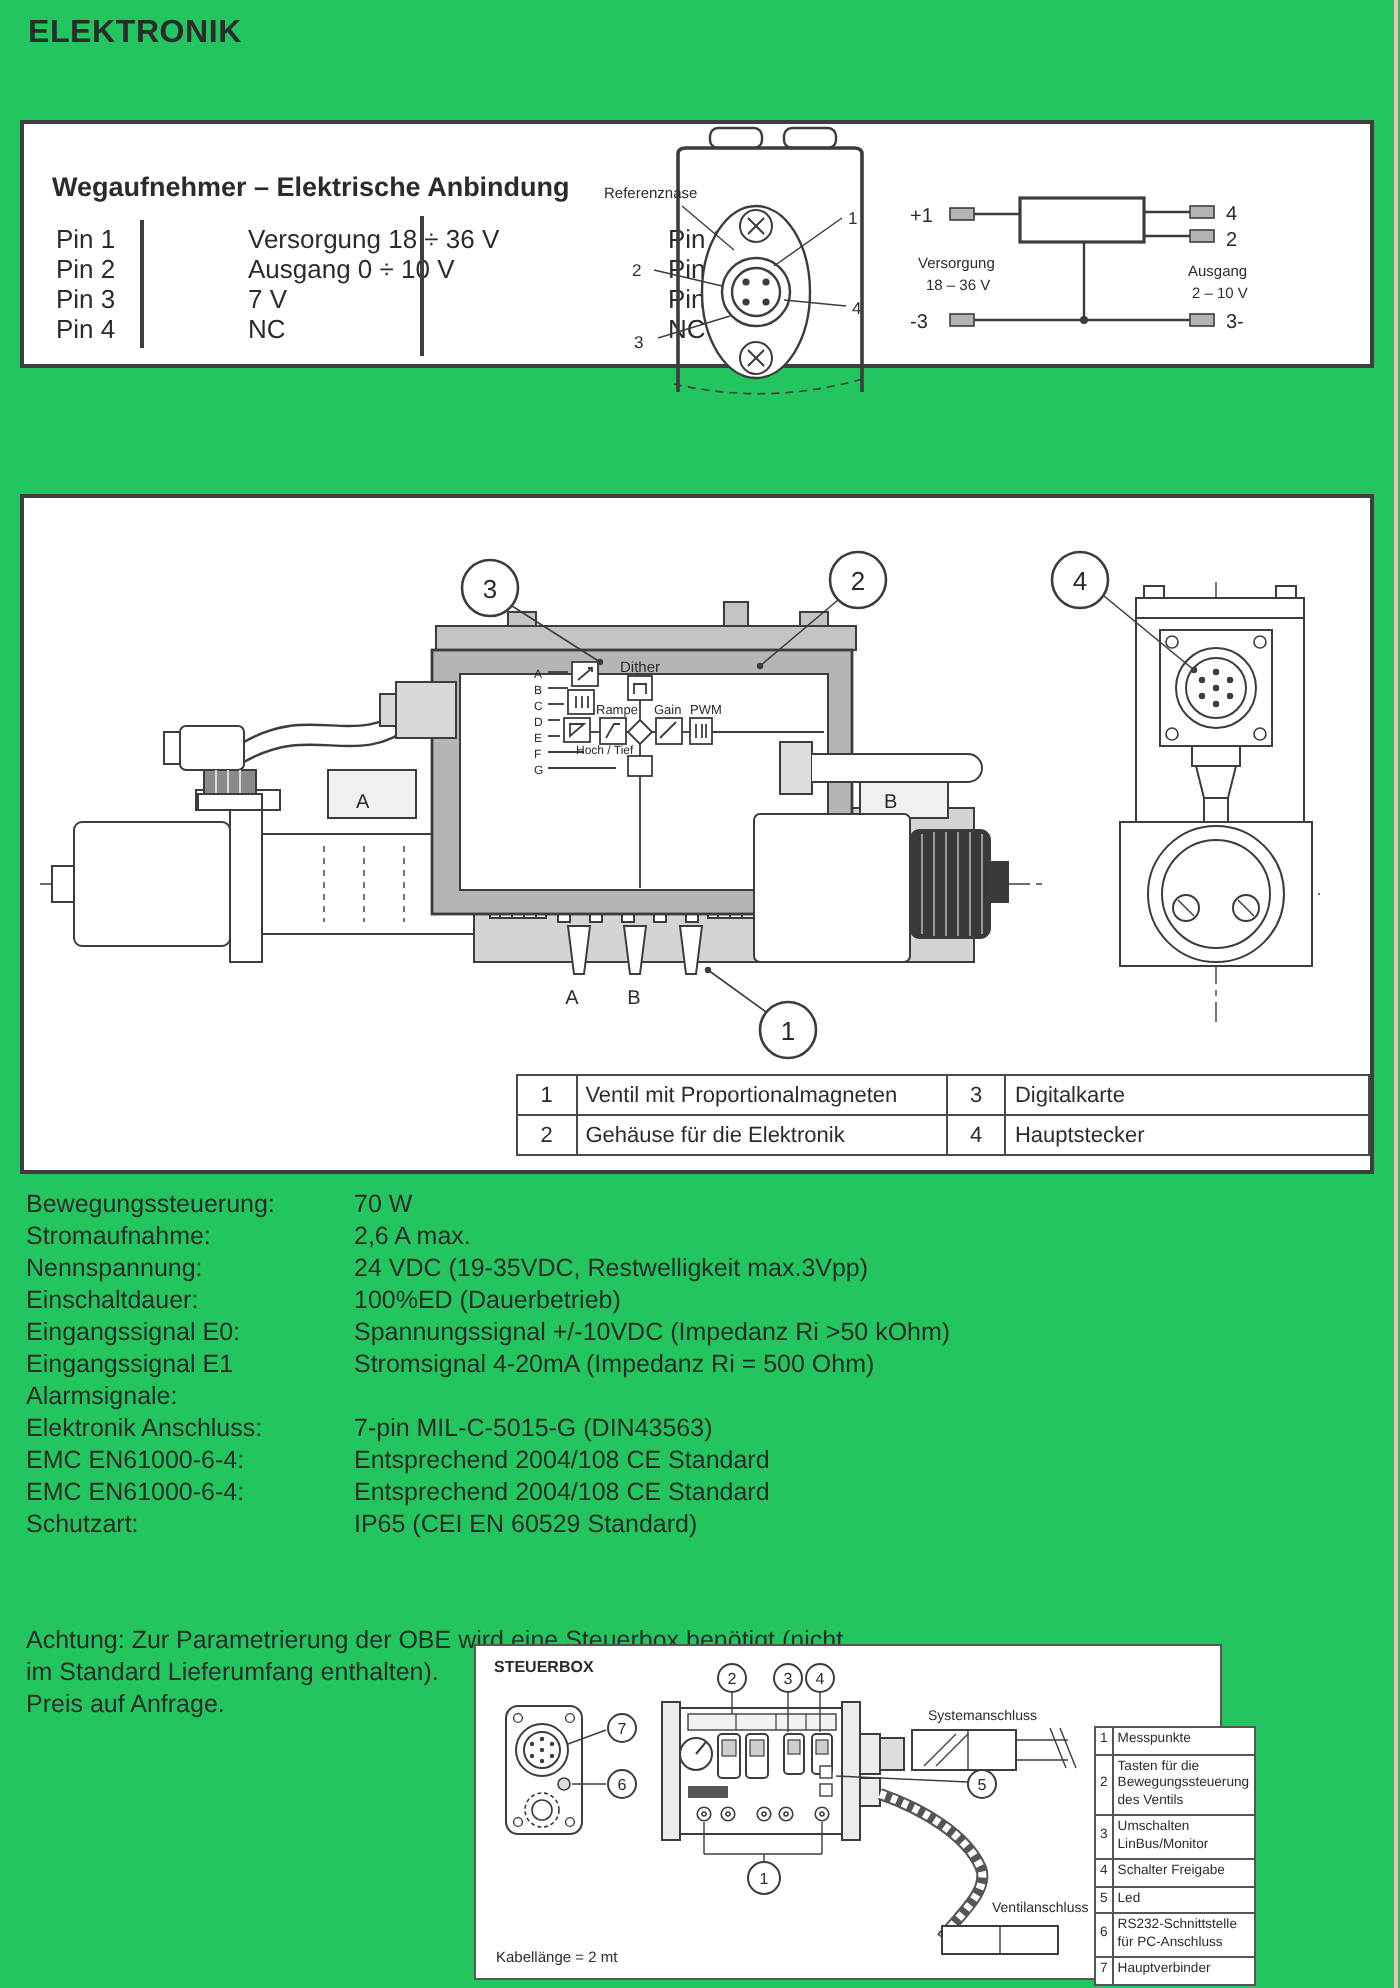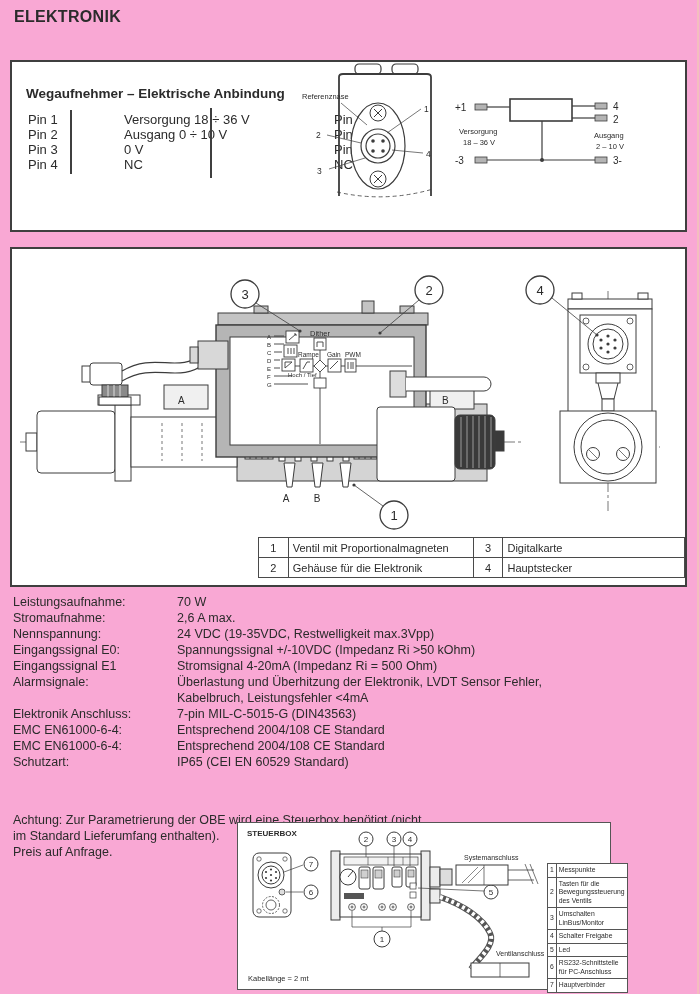--- a/index.html
+++ b/index.html
@@ -1,20 +1,20 @@
 <!DOCTYPE html>
 <html><head>
 <meta charset="utf-8">
 <style>
   html,body{margin:0;padding:0;background:#fff;}
   body{width:700px;height:994px;position:relative;font-family:"Liberation Sans",sans-serif;color:#2b2b2b;overflow:hidden;}
-  .page{position:absolute;inset:0;background:#f9a8d4;}
+  .page{position:absolute;inset:0;background:#22c55e;}
   .page-title{position:absolute;left:14px;top:8px;font-size:16px;font-weight:bold;letter-spacing:.3px;}
   .box{position:absolute;border:2px solid #3f3f3f;background:#fff;box-sizing:border-box;}
-  .box1{left:10px;top:60px;width:677px;height:172px;}
+  .box1{left:10px;top:60px;width:677px;height:124px;}
   .box2{left:10px;top:247px;width:677px;height:340px;}
   .box1-title{position:absolute;left:14px;top:24px;font-size:13.5px;font-weight:bold;}
   .pin-grid{position:absolute;left:16px;top:50px;font-size:13px;line-height:15px;}
   .pin-row{display:flex;height:15px;align-items:center;gap:44px;}
   .pc1{width:40px;flex:none;}
   .pc2{width:150px;flex:none;padding-left:12px;}
   .pc3{padding-left:16px;}
   .pin-div{position:absolute;width:2px;background:#3f3f3f;}
   .pin-div.d1{left:58px;top:48px;height:64px;}
   .pin-div.d2{left:198px;top:46px;height:70px;}
@@ -51,21 +51,21 @@
         <span class="pc2">Versorgung 18 ÷ 36 V</span>
         <span class="pc3">Pin 8c</span>
       </div>
       <div class="pin-row">
         <span class="pc1">Pin 2</span>
         <span class="pc2">Ausgang 0 ÷ 10 V</span>
         <span class="pc3">Pin 24a</span>
       </div>
       <div class="pin-row">
         <span class="pc1">Pin 3</span>
-        <span class="pc2">0 V</span>
+        <span class="pc2">7 V</span>
         <span class="pc3">Pin 22c</span>
       </div>
       <div class="pin-row">
         <span class="pc1">Pin 4</span>
         <span class="pc2">NC</span>
         <span class="pc3">NC</span>
       </div>
     </div>
     <div class="pin-div d1"></div>
     <div class="pin-div d2"></div>
@@ -354,43 +354,45 @@
         <td class="lbl">Gehäuse für die Elektronik</td>
         <td class="num">4</td>
         <td class="lbl">Hauptstecker</td>
       </tr>
     </tbody>
       </table>
   </div>
 
   <div class="specs">
     <div class="spec-row">
-        <span class="spec-label">Leistungsaufnahme:</span>
+        <span class="spec-label">Bewegungssteuerung:</span>
         <span class="spec-value">70 W</span>
       </div>
     <div class="spec-row">
         <span class="spec-label">Stromaufnahme:</span>
         <span class="spec-value">2,6 A max.</span>
       </div>
     <div class="spec-row">
         <span class="spec-label">Nennspannung:</span>
         <span class="spec-value">24 VDC (19-35VDC, Restwelligkeit max.3Vpp)</span>
       </div>
     <div class="spec-row">
+        <span class="spec-label">Einschaltdauer:</span>
+        <span class="spec-value">100%ED (Dauerbetrieb)</span>
+      </div>
+    <div class="spec-row">
         <span class="spec-label">Eingangssignal E0:</span>
         <span class="spec-value">Spannungssignal +/-10VDC (Impedanz Ri &gt;50 kOhm)</span>
       </div>
     <div class="spec-row">
         <span class="spec-label">Eingangssignal E1</span>
         <span class="spec-value">Stromsignal 4-20mA (Impedanz Ri = 500 Ohm)</span>
       </div>
     <div class="spec-row">
         <span class="spec-label">Alarmsignale:</span>
-        <span class="spec-value">Überlastung und Überhitzung der Elektronik, LVDT Sensor Fehler,
-Kabelbruch, Leistungsfehler &lt;4mA</span>
       </div>
     <div class="spec-row">
         <span class="spec-label">Elektronik Anschluss:</span>
         <span class="spec-value">7-pin MIL-C-5015-G (DIN43563)</span>
       </div>
     <div class="spec-row">
         <span class="spec-label">EMC EN61000-6-4:</span>
         <span class="spec-value">Entsprechend 2004/108 CE Standard</span>
       </div>
     <div class="spec-row">

